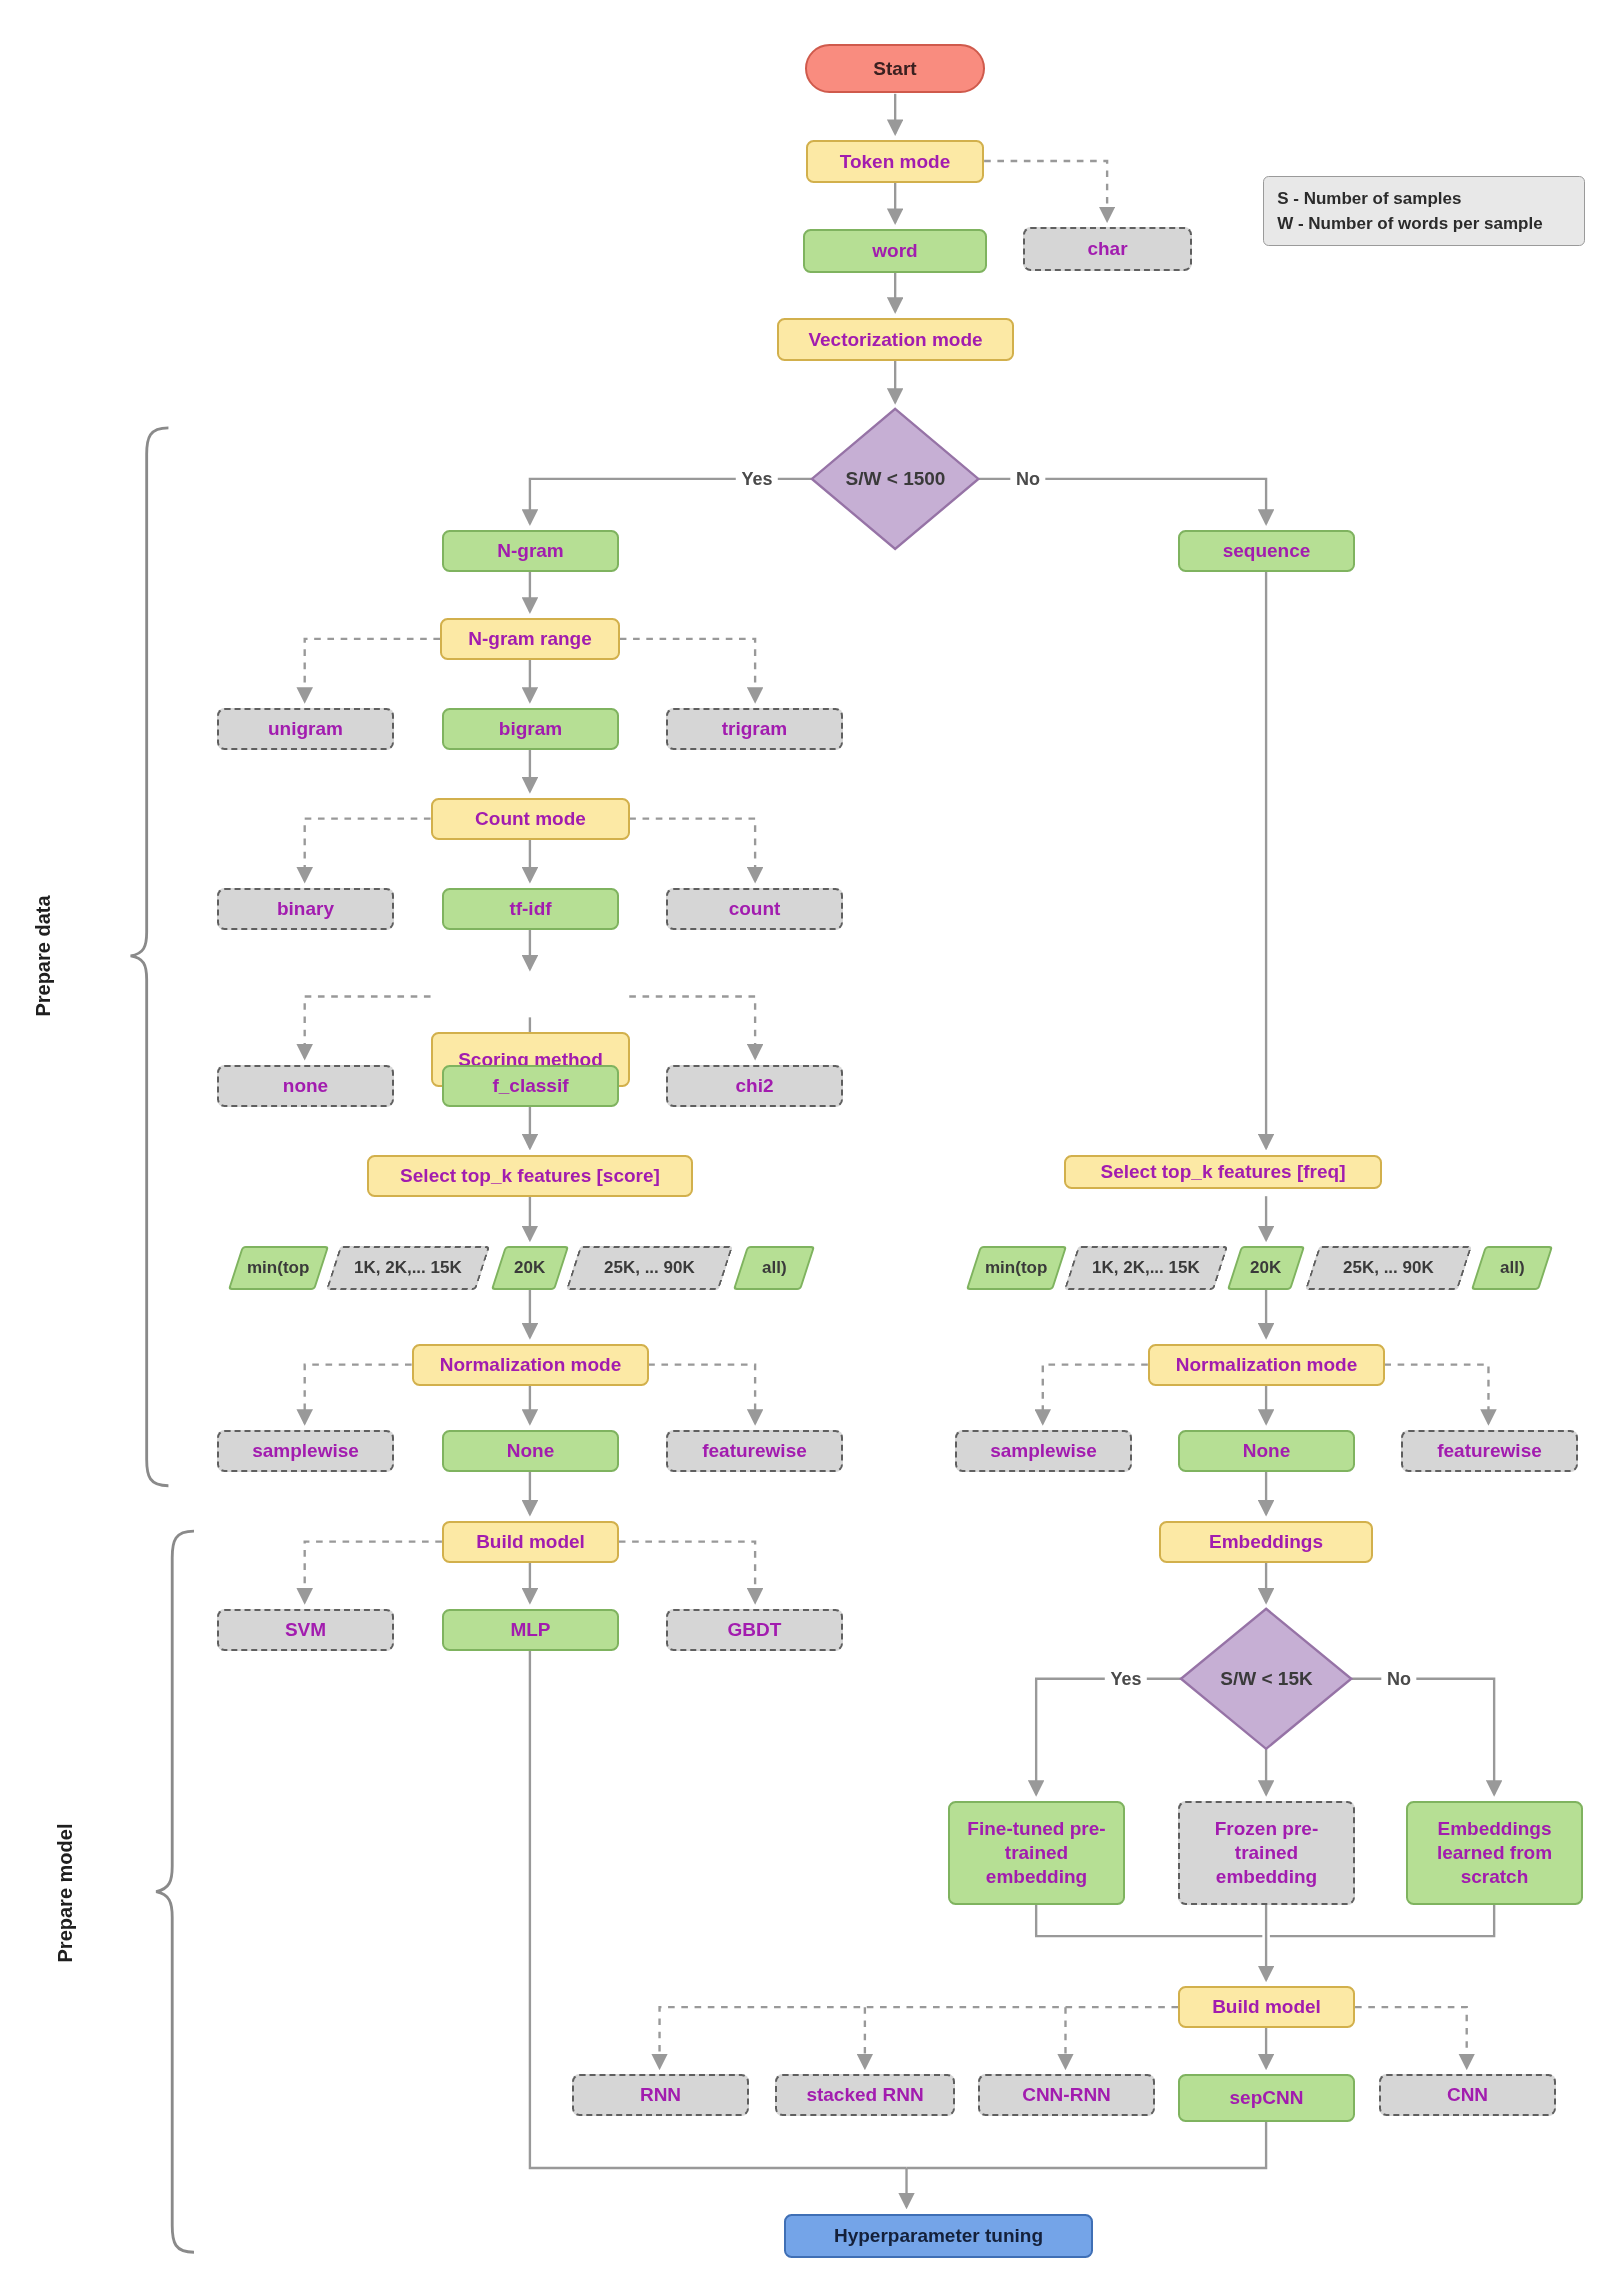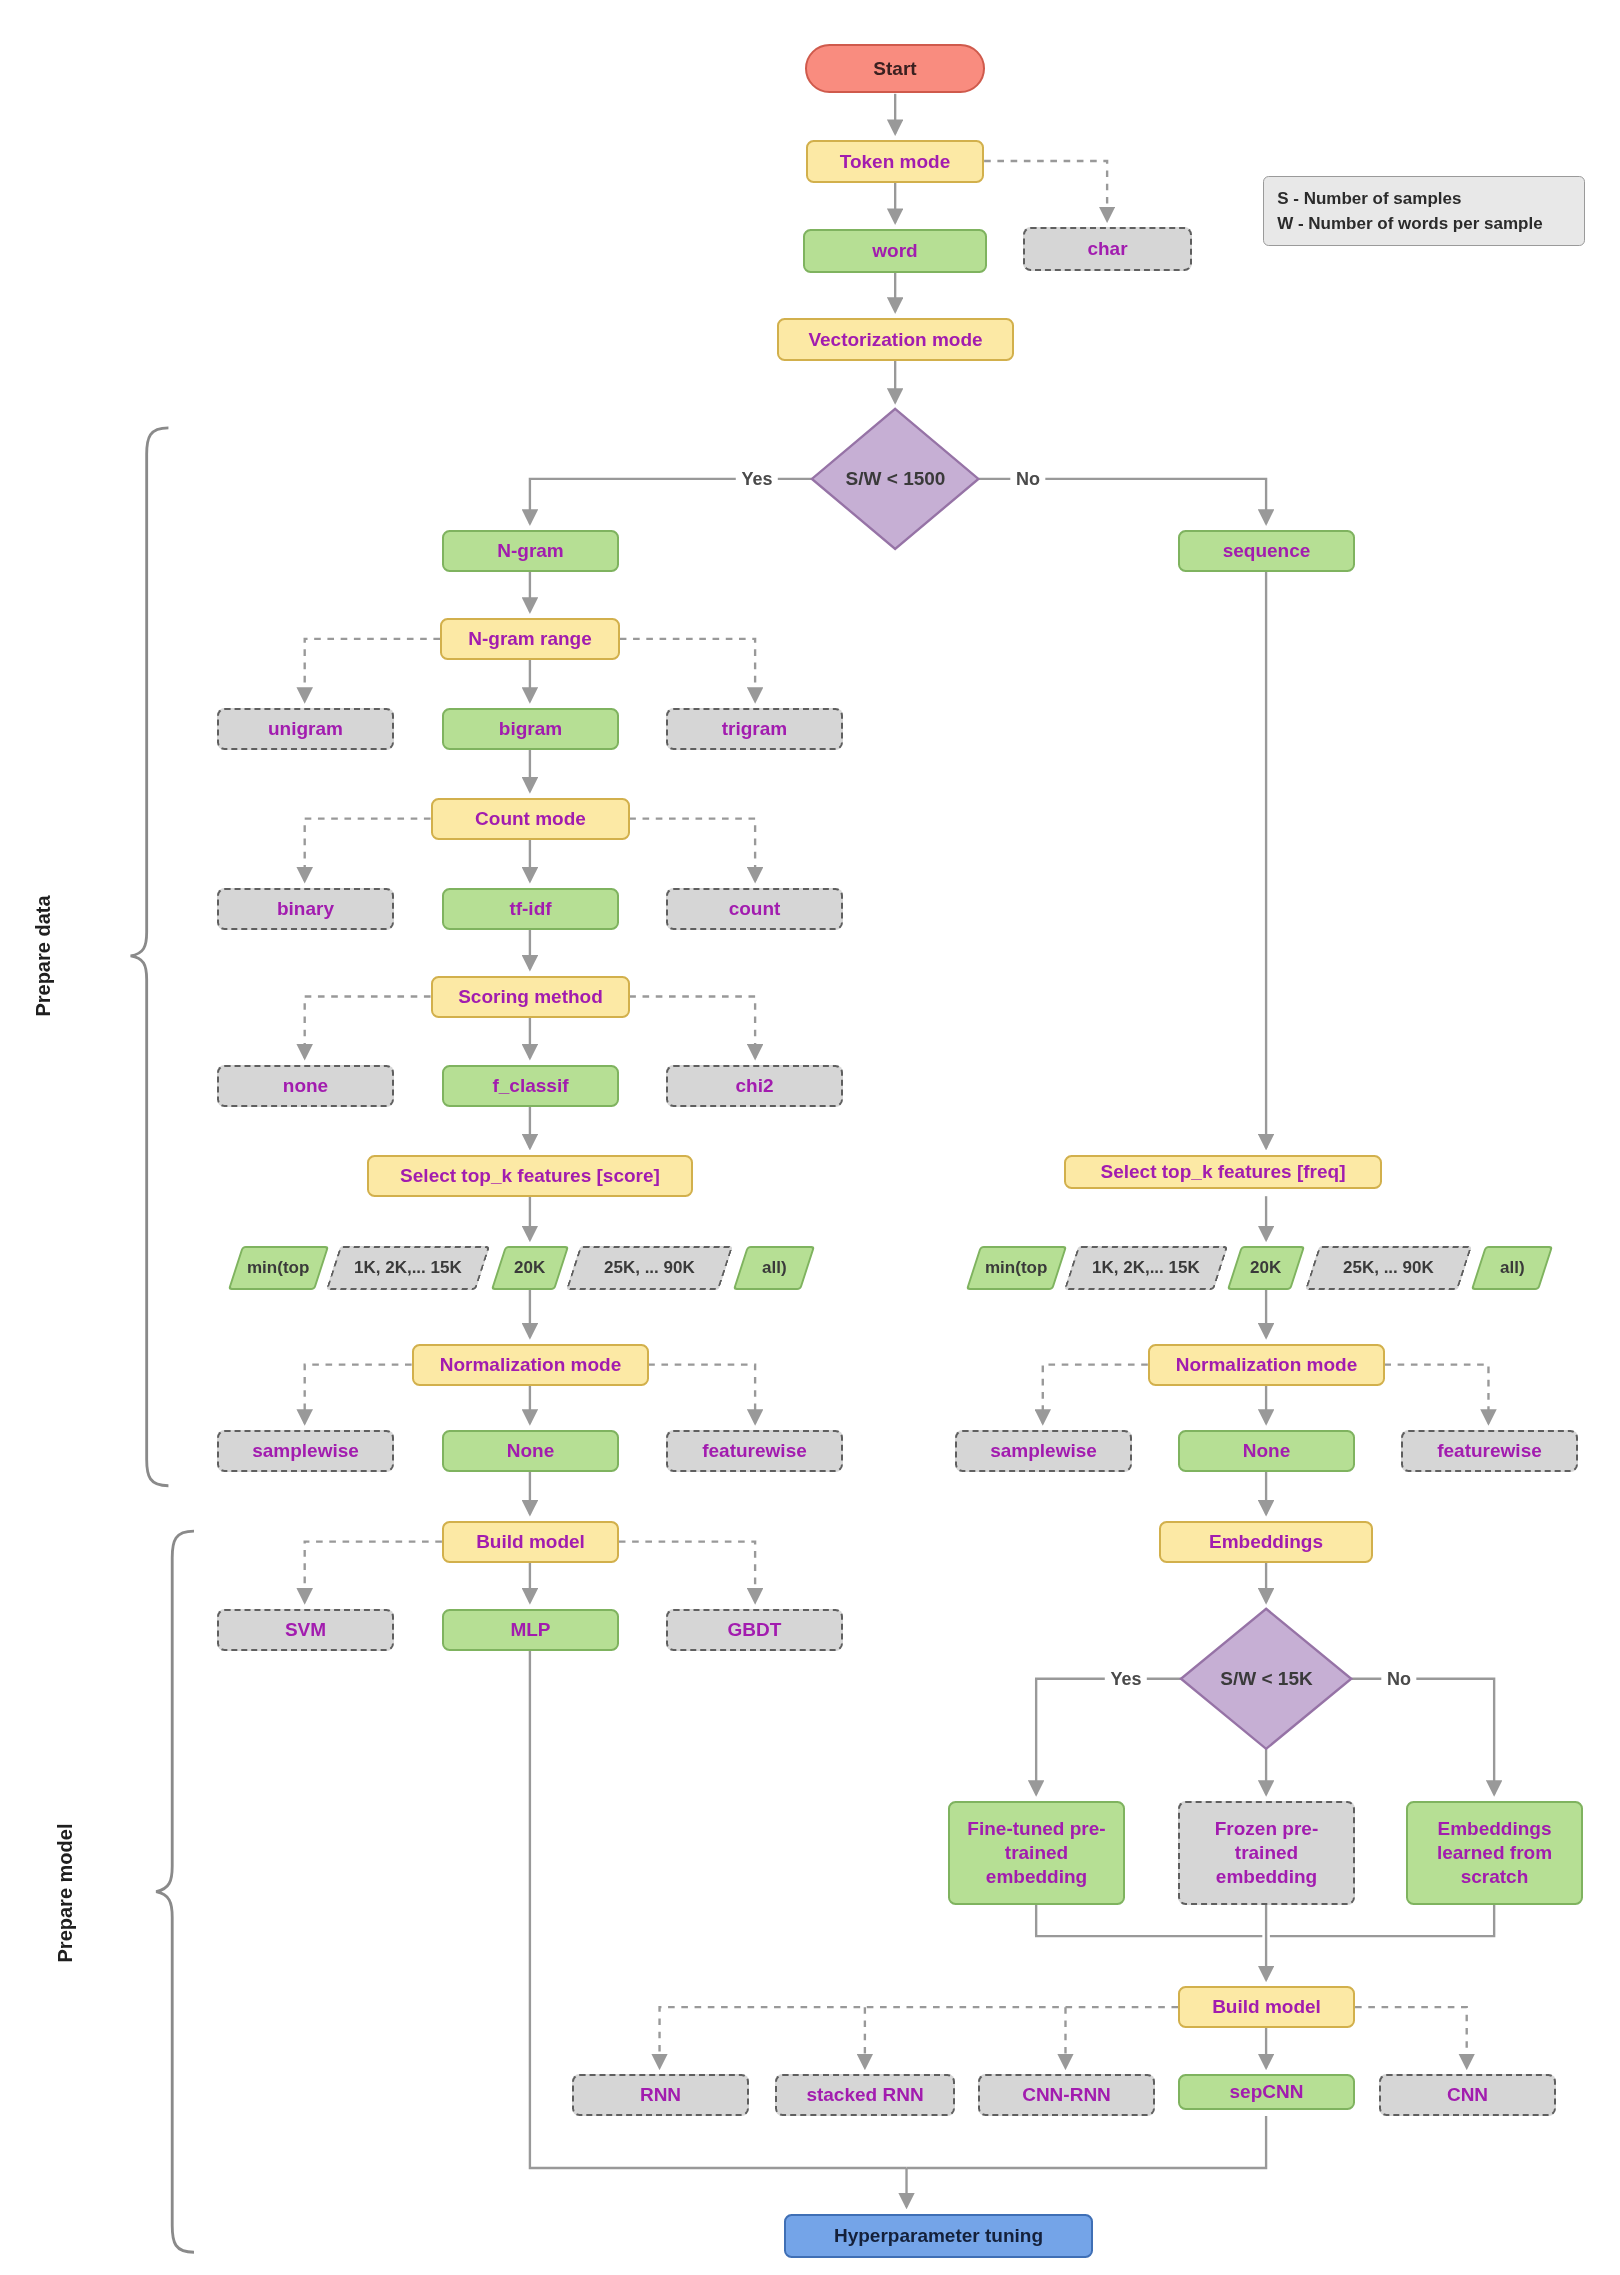--- a/index.html
+++ b/index.html
@@ -134,21 +134,21 @@
   <div class="node yellow" style="left:440px;top:618px;width:180px;height:42px;">N-gram range</div>
   <div class="node gray" style="left:217px;top:708px;width:177px;height:42px;">unigram</div>
   <div class="node green" style="left:442px;top:708px;width:177px;height:42px;">bigram</div>
   <div class="node gray" style="left:666px;top:708px;width:177px;height:42px;">trigram</div>
 
   <div class="node yellow" style="left:431px;top:798px;width:199px;height:42px;">Count mode</div>
   <div class="node gray" style="left:217px;top:888px;width:177px;height:42px;">binary</div>
   <div class="node green" style="left:442px;top:888px;width:177px;height:42px;">tf-idf</div>
   <div class="node gray" style="left:666px;top:888px;width:177px;height:42px;">count</div>
 
-  <div class="node yellow" style="left:431px;top:976px;width:199px;height:42px;">Scoring method</div>
+  <div class="node yellow" style="left:431px;top:1032px;width:199px;height:55px;">Scoring method</div>
   <div class="node gray" style="left:217px;top:1065px;width:177px;height:42px;">none</div>
   <div class="node green" style="left:442px;top:1065px;width:177px;height:42px;">f_classif</div>
   <div class="node gray" style="left:666px;top:1065px;width:177px;height:42px;">chi2</div>
 
   <div class="node yellow" style="left:367px;top:1155px;width:326px;height:42px;">Select top_k features [score]</div>
 
   <div class="para pgreen" style="left:235px;top:1246px;width:87px;height:44px;">
       <span>min(top</span>
     </div>
   <div class="para pgray" style="left:333px;top:1246px;width:150px;height:44px;">
@@ -207,21 +207,21 @@
 
   <div class="node green" style="left:948px;top:1801px;width:177px;height:104px;">Fine-tuned pre-trained embedding</div>
   <div class="node green" style="left:1406px;top:1801px;width:177px;height:104px;">Embeddings learned from scratch</div>
   <div class="node gray" style="left:1178px;top:1801px;width:177px;height:104px;">Frozen pre-trained embedding</div>
 
   <div class="node yellow" style="left:1178px;top:1986px;width:177px;height:42px;">Build model</div>
 
   <div class="node gray" style="left:572px;top:2074px;width:177px;height:42px;">RNN</div>
   <div class="node gray" style="left:775px;top:2074px;width:180px;height:42px;">stacked RNN</div>
   <div class="node gray" style="left:978px;top:2074px;width:177px;height:42px;">CNN-RNN</div>
-  <div class="node green" style="left:1178px;top:2074px;width:177px;height:36px;text-align:center;">sepCNN</div>
+  <div class="node green" style="left:1178px;top:2074px;width:177px;height:48px;text-align:center;">sepCNN</div>
   <div class="node gray" style="left:1379px;top:2074px;width:177px;height:42px;">CNN</div>
 
   <div class="node blue" style="left:784px;top:2214px;width:309px;height:44px;">Hyperparameter tuning</div>
 
   <div class="section-label" style="left:-19px;top:942px;width:129px;height:28px;">Prepare data</div>
   <div class="section-label" style="left:-2.8px;top:1879px;width:142px;height:28px;">Prepare model</div>
 
 </div>
 
 

